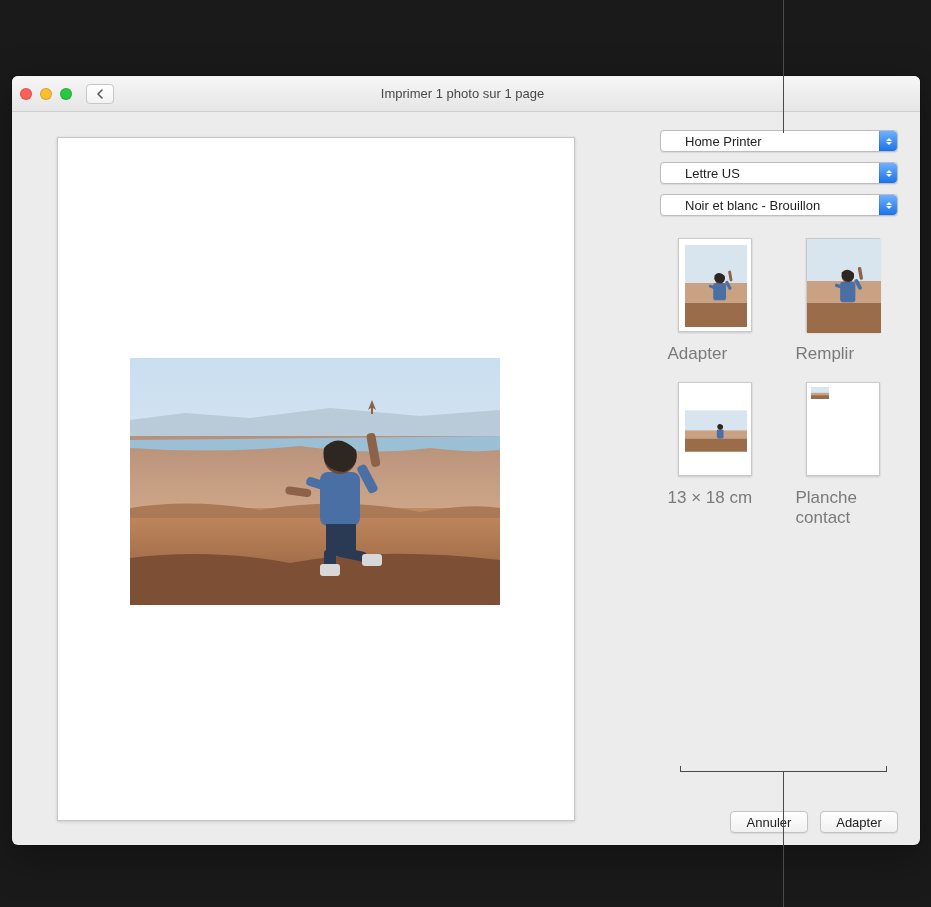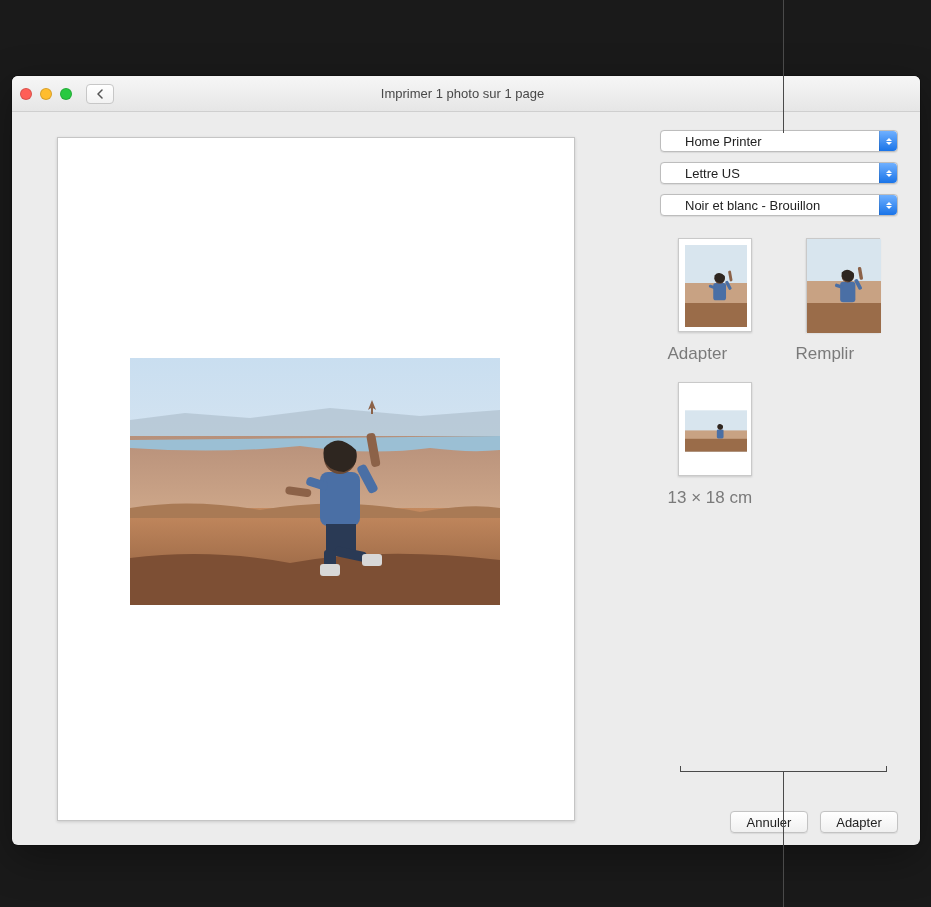--- a/index.html
+++ b/index.html
@@ -325,20 +325,30 @@
                 <rect x="-18" y="44" width="40" height="54" rx="8" fill="#4a6fa5"></rect>
                 <circle cx="2" cy="30" r="16" fill="#6a4a36"></circle>
                 <path d="M-14 20 Q 0 4 18 22 Q 22 38 6 44 Q -18 42 -14 20 Z" fill="#2e2620"></path>
               </g>
             </svg>
           </div>
           <div class="lbl">13 × 18 cm</div>
         </div>
 
 
+        <div class="fmt">
+          <div class="tile">
+            <svg class="inner-photo" style="left:4px;top:4px;width:18px;height:12px" viewBox="0 0 370 247">
+              <rect width="370" height="247" fill="#d8e5ee"></rect>
+              <rect y="120" width="370" height="60" fill="#c8a283"></rect>
+              <rect y="170" width="370" height="77" fill="#9a6c49"></rect>
+            </svg>
+          </div>
+          <div class="lbl">Planche contact</div>
+        </div>
       </div>
 
       <div class="actions">
         <div class="btn">
           <span>Annuler</span>
         </div>
         <div class="btn">
           <span>Adapter</span>
         </div>
       </div>

